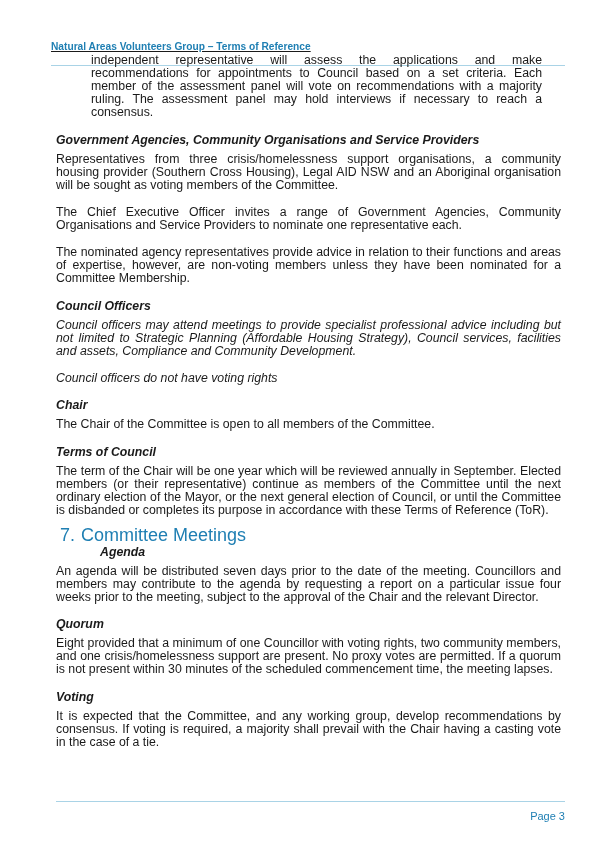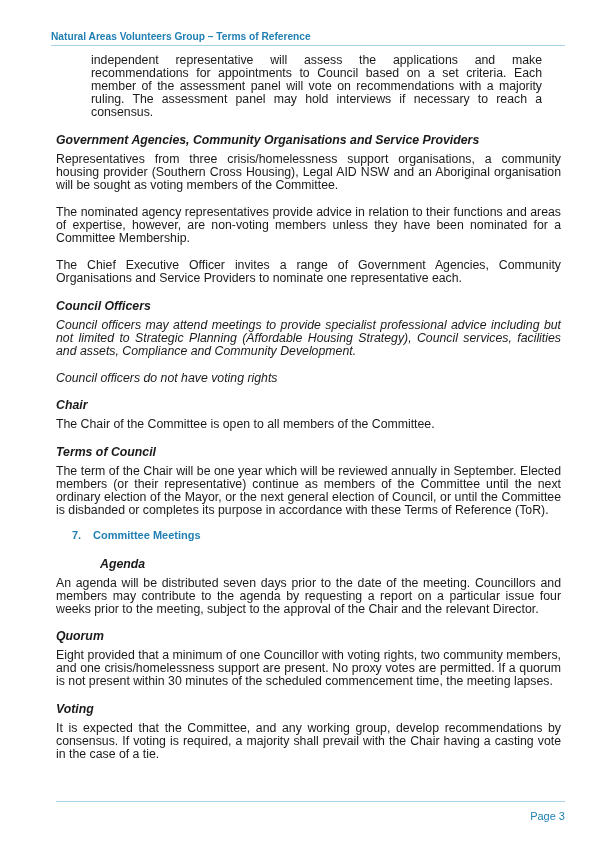--- a/index.html
+++ b/index.html
@@ -11,24 +11,25 @@
       width: 600px;
       height: 847px;
       position: relative;
       overflow: hidden;
       font-family: "Liberation Sans", sans-serif;
       color: #1a1a1a;
     }
     .page-header {
       position: absolute;
       left: 51px;
-      top: 26px;
+      top: 36px;
       width: 514px;
       border-bottom: 1.5px solid #a9d3e6;
-      padding-bottom: 1px;
+      padding-bottom: 11px;
+      text-decoration: underline;
     }
     .page-header-title {
       font-size: 10.2px;
       font-weight: bold;
       color: #1f7fb3;
       letter-spacing: 0;
     }
     .content {
       position: absolute;
       left: 56px;
@@ -49,24 +50,24 @@
       font-weight: bold;
       font-style: italic;
       font-size: 12.3px;
       margin: 0;
     }
     .italic-note {
       font-style: italic;
       text-align: left;
     }
     .section-heading {
-      font-size: 11px;
-      font-weight: bold;
+      font-size: 18px;
+      font-weight: normal;
       color: #1f7fb3;
-      margin: 16px;
+      margin: 4px;
     }
     .section-heading .num {
       display: inline-block;
       width: 21px;
     }
     .page-footer {
       position: absolute;
       left: 56px;
       top: 801px;
       width: 509px;
@@ -86,22 +87,22 @@
 <div class="page-header">
   <span class="page-header-title">Natural Areas Volunteers Group – Terms of Reference</span>
 </div>
 
 <div class="content">
 
   <p class="indented">independent representative will assess the applications and make recommendations for appointments to Council based on a set criteria. Each member of the assessment panel will vote on recommendations with a majority ruling. The assessment panel may hold interviews if necessary to reach a consensus.</p>
 
   <h3 class="subhead" style="margin-top:15px;">Government Agencies, Community Organisations and Service Providers</h3>
   <p style="margin-top:6px;">Representatives from three crisis/homelessness support organisations, a community housing provider (Southern Cross Housing), Legal AID NSW and an Aboriginal organisation will be sought as voting members of the Committee.</p>
+  <p style="margin-top:14px;">The Chief Executive Officer invites a range of Government Agencies, Community Organisations and Service Providers to nominate one representative each.</p>
   <p style="margin-top:14px;">The nominated agency representatives provide advice in relation to their functions and areas of expertise, however, are non-voting members unless they have been nominated for a Committee Membership.</p>
-  <p style="margin-top:14px;">The Chief Executive Officer invites a range of Government Agencies, Community Organisations and Service Providers to nominate one representative each.</p>
 
   <h3 class="subhead" style="margin-top:15px;">Council Officers</h3>
   <p style="margin-top:6px;font-style:italic;">Council officers may attend meetings to provide specialist professional advice including but not limited to Strategic Planning (Affordable Housing Strategy), Council services, facilities and assets, Compliance and Community Development.</p>
   <p class="italic-note" style="margin-top:14px;">Council officers do not have voting rights</p>
 
   <h3 class="subhead" style="margin-top:14px;">Chair</h3>
   <p style="margin-top:6px;">The Chair of the Committee is open to all members of the Committee.</p>
 
   <h3 class="subhead" style="margin-top:15px;">Terms of Council</h3>
   <p style="margin-top:6px;">The term of the Chair will be one year which will be reviewed annually in September.  Elected members (or their representative) continue as members of the Committee until the next ordinary election of the Mayor, or the next general election of Council, or until the Committee is disbanded or completes its purpose in accordance with these Terms of Reference (ToR).</p>

